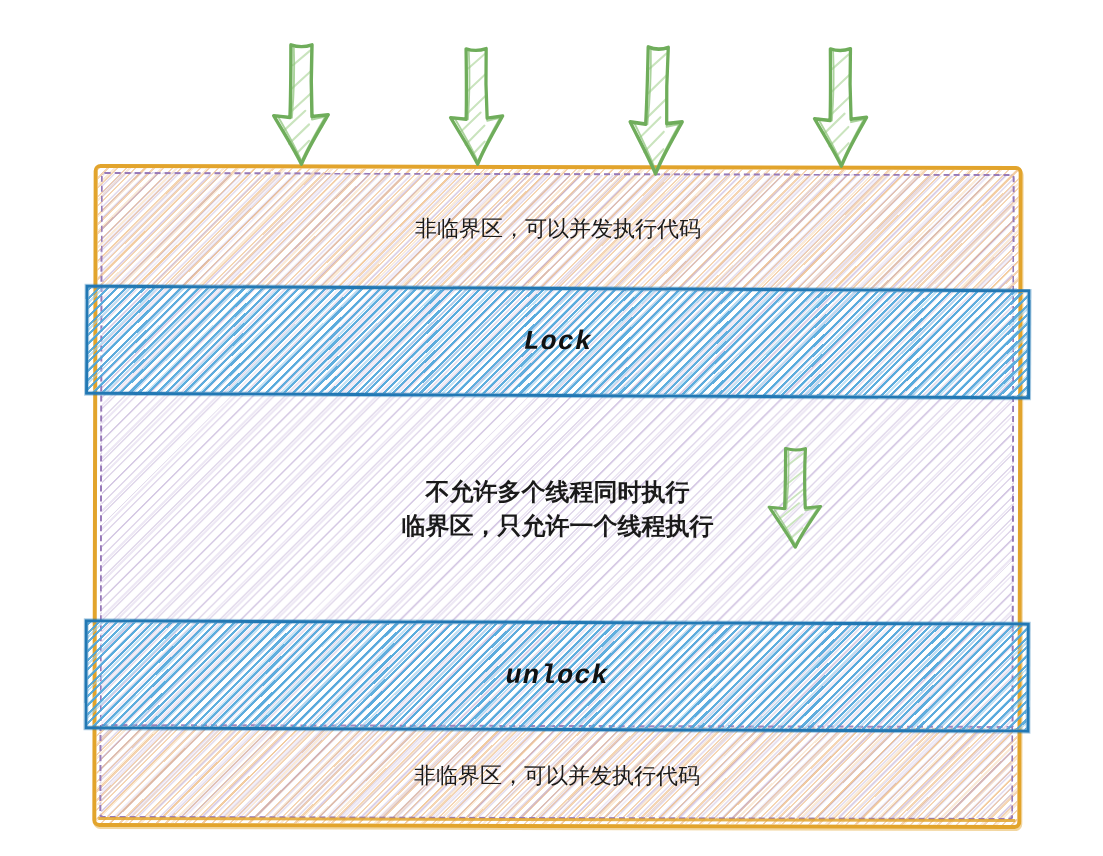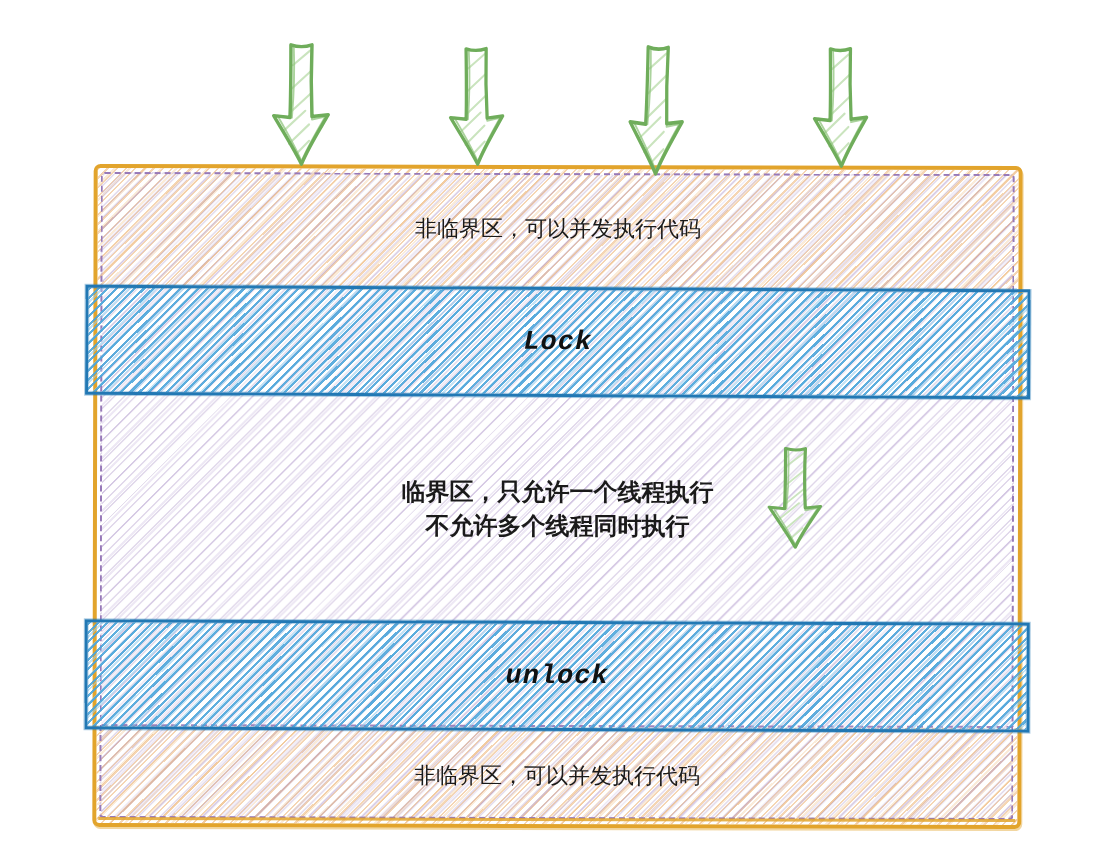--- a/index.html
+++ b/index.html
@@ -133,22 +133,22 @@
 
     <div class="abs band-blue hatch-blue unlock-band">
       <span class="code-label">unlock</span>
     </div>
 
     <div class="abs label-top">
       <span>非临界区，可以并发执行代码</span>
     </div>
 
     <div class="abs critical-label">
+      <span>不允许多个线程同时执行</span>
       <span>临界区，只允许一个线程执行</span>
-      <span>不允许多个线程同时执行</span>
     </div>
 
     <div class="abs critical-arrow">
       <svg viewBox="0 0 70 132" preserveAspectRatio="none" aria-hidden="true">
         <g stroke-linecap="round" stroke-linejoin="round">
           <path class="arrow-hatch" d="M27 26 L45 11 M26 50 L46 32 M25 74 L46 55 M17 94 L40 73 M23 107 L44 87 M30 118 L44 104"></path>
           <path class="arrow-outline2" d="M28 8 C29 33 28 57 26 80 L11 78 C21 95 30 111 36 125 C43 110 52 94 61 79 L47 82 C46 57 46 32 47 8"></path>
           <path class="arrow-outline" d="M25 5 C34 8 41 7 47 5 C46 30 46 55 47 79 L64 77 C54 94 43 111 36 128 C28 112 17 95 7 78 L24 80 C25 55 25 30 25 5 Z"></path>
         </g>
       </svg>

